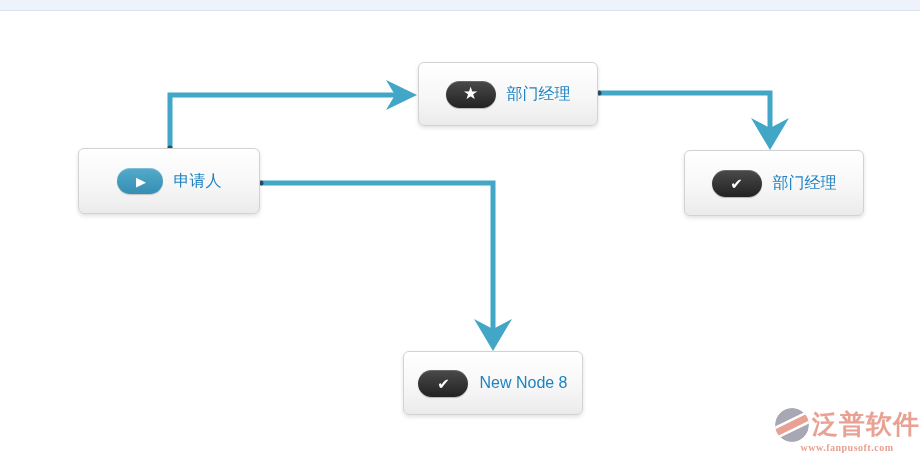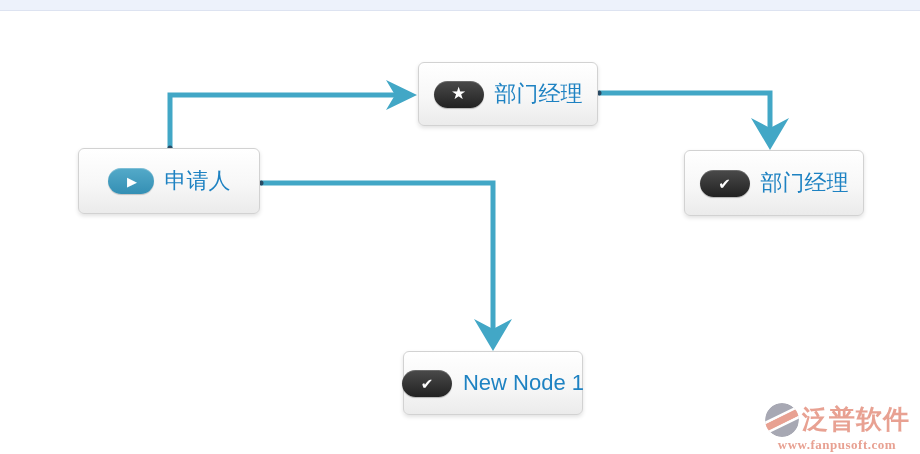--- a/index.html
+++ b/index.html
@@ -64,47 +64,47 @@
   .badge-teal {
     width: 46px;
     height: 26px;
     background: linear-gradient(180deg, #54aac9 0%, #348fb4 100%);
     box-shadow: inset 0 1px 0 rgba(255,255,255,0.25), 0 1px 1px rgba(0,0,0,0.2);
   }
   .badge .glyph-star  { font-size: 17px; line-height: 1; margin-top: -1px; }
   .badge .glyph-check { font-size: 15px; line-height: 1; font-weight: bold; }
   .badge .glyph-play  { font-size: 13px; line-height: 1; padding-left: 3px; }
   .node-label {
-    font-size: 22px;
+    font-size: 16px;
     color: #1e82c2;
     white-space: nowrap;
   }
   .watermark {
     position: absolute;
-    right: 10px;
+    right: 0;
     bottom: 1px;
     display: flex;
     flex-direction: column;
     align-items: center;
   }
   .brand-row {
     display: flex;
     align-items: center;
     gap: 2px;
   }
   .brand-text {
     font-size: 26px;
     font-weight: bold;
     color: #e8a192;
     letter-spacing: 1px;
     line-height: 1.05;
   }
   .brand-url {
     font-family: "Liberation Serif", serif;
-    font-size: 13px;
+    font-size: 10px;
     font-weight: bold;
     color: #e8a192;
     letter-spacing: 0.5px;
     margin-top: -1px;
   }
 </style>
 </head>
 <body>
 
 <div id="stage">
@@ -150,21 +150,21 @@
     <span class="badge badge-dark">
       <span class="glyph-check">✔</span>
     </span>
     <span class="node-label">部门经理</span>
   </div>
 
   <div class="node node-new4">
     <span class="badge badge-dark">
       <span class="glyph-check">✔</span>
     </span>
-    <span class="node-label">New Node 1</span>
+    <span class="node-label">New Node 8</span>
   </div>
 
   <div class="watermark">
     <div class="brand-row">
       <svg width="36" height="36" viewBox="0 0 34 34">
         <clipPath id="wmclip">
             <circle cx="17" cy="17" r="16"></circle>
           </clipPath>
         <g clip-path="url(#wmclip)">
           <circle class="wm-gray" cx="17" cy="17" r="16" fill="#a7a8b3"></circle>

